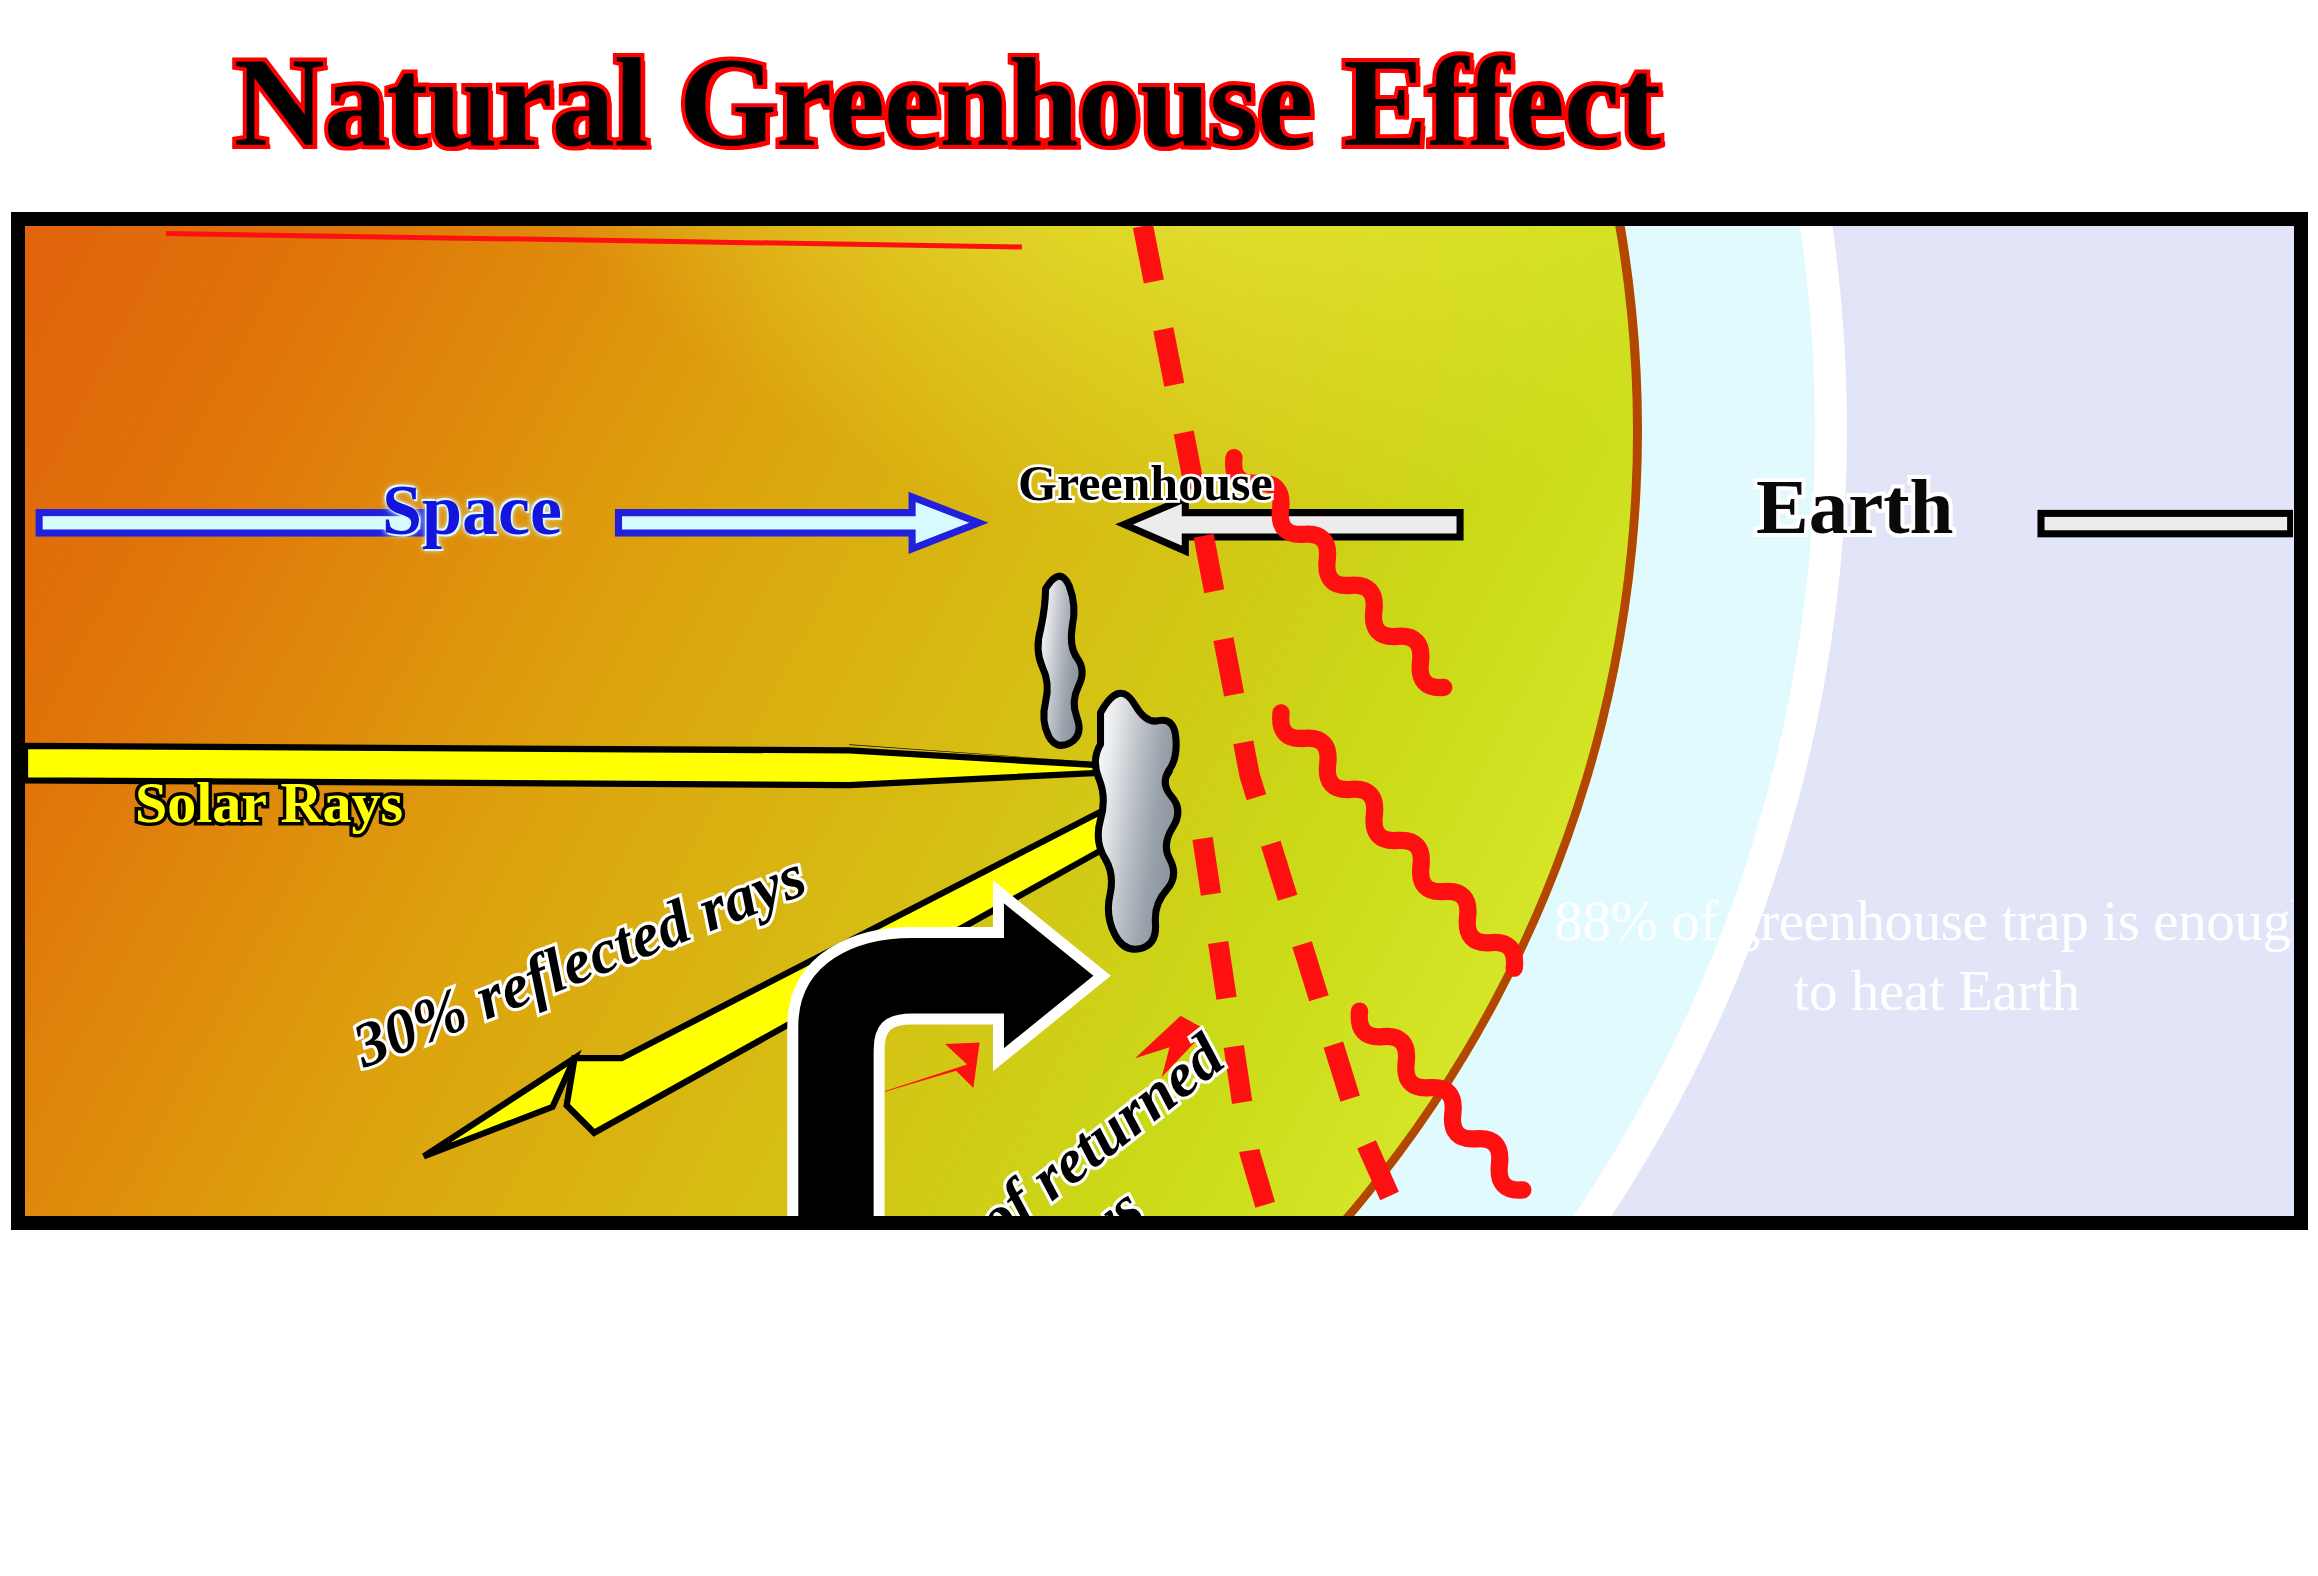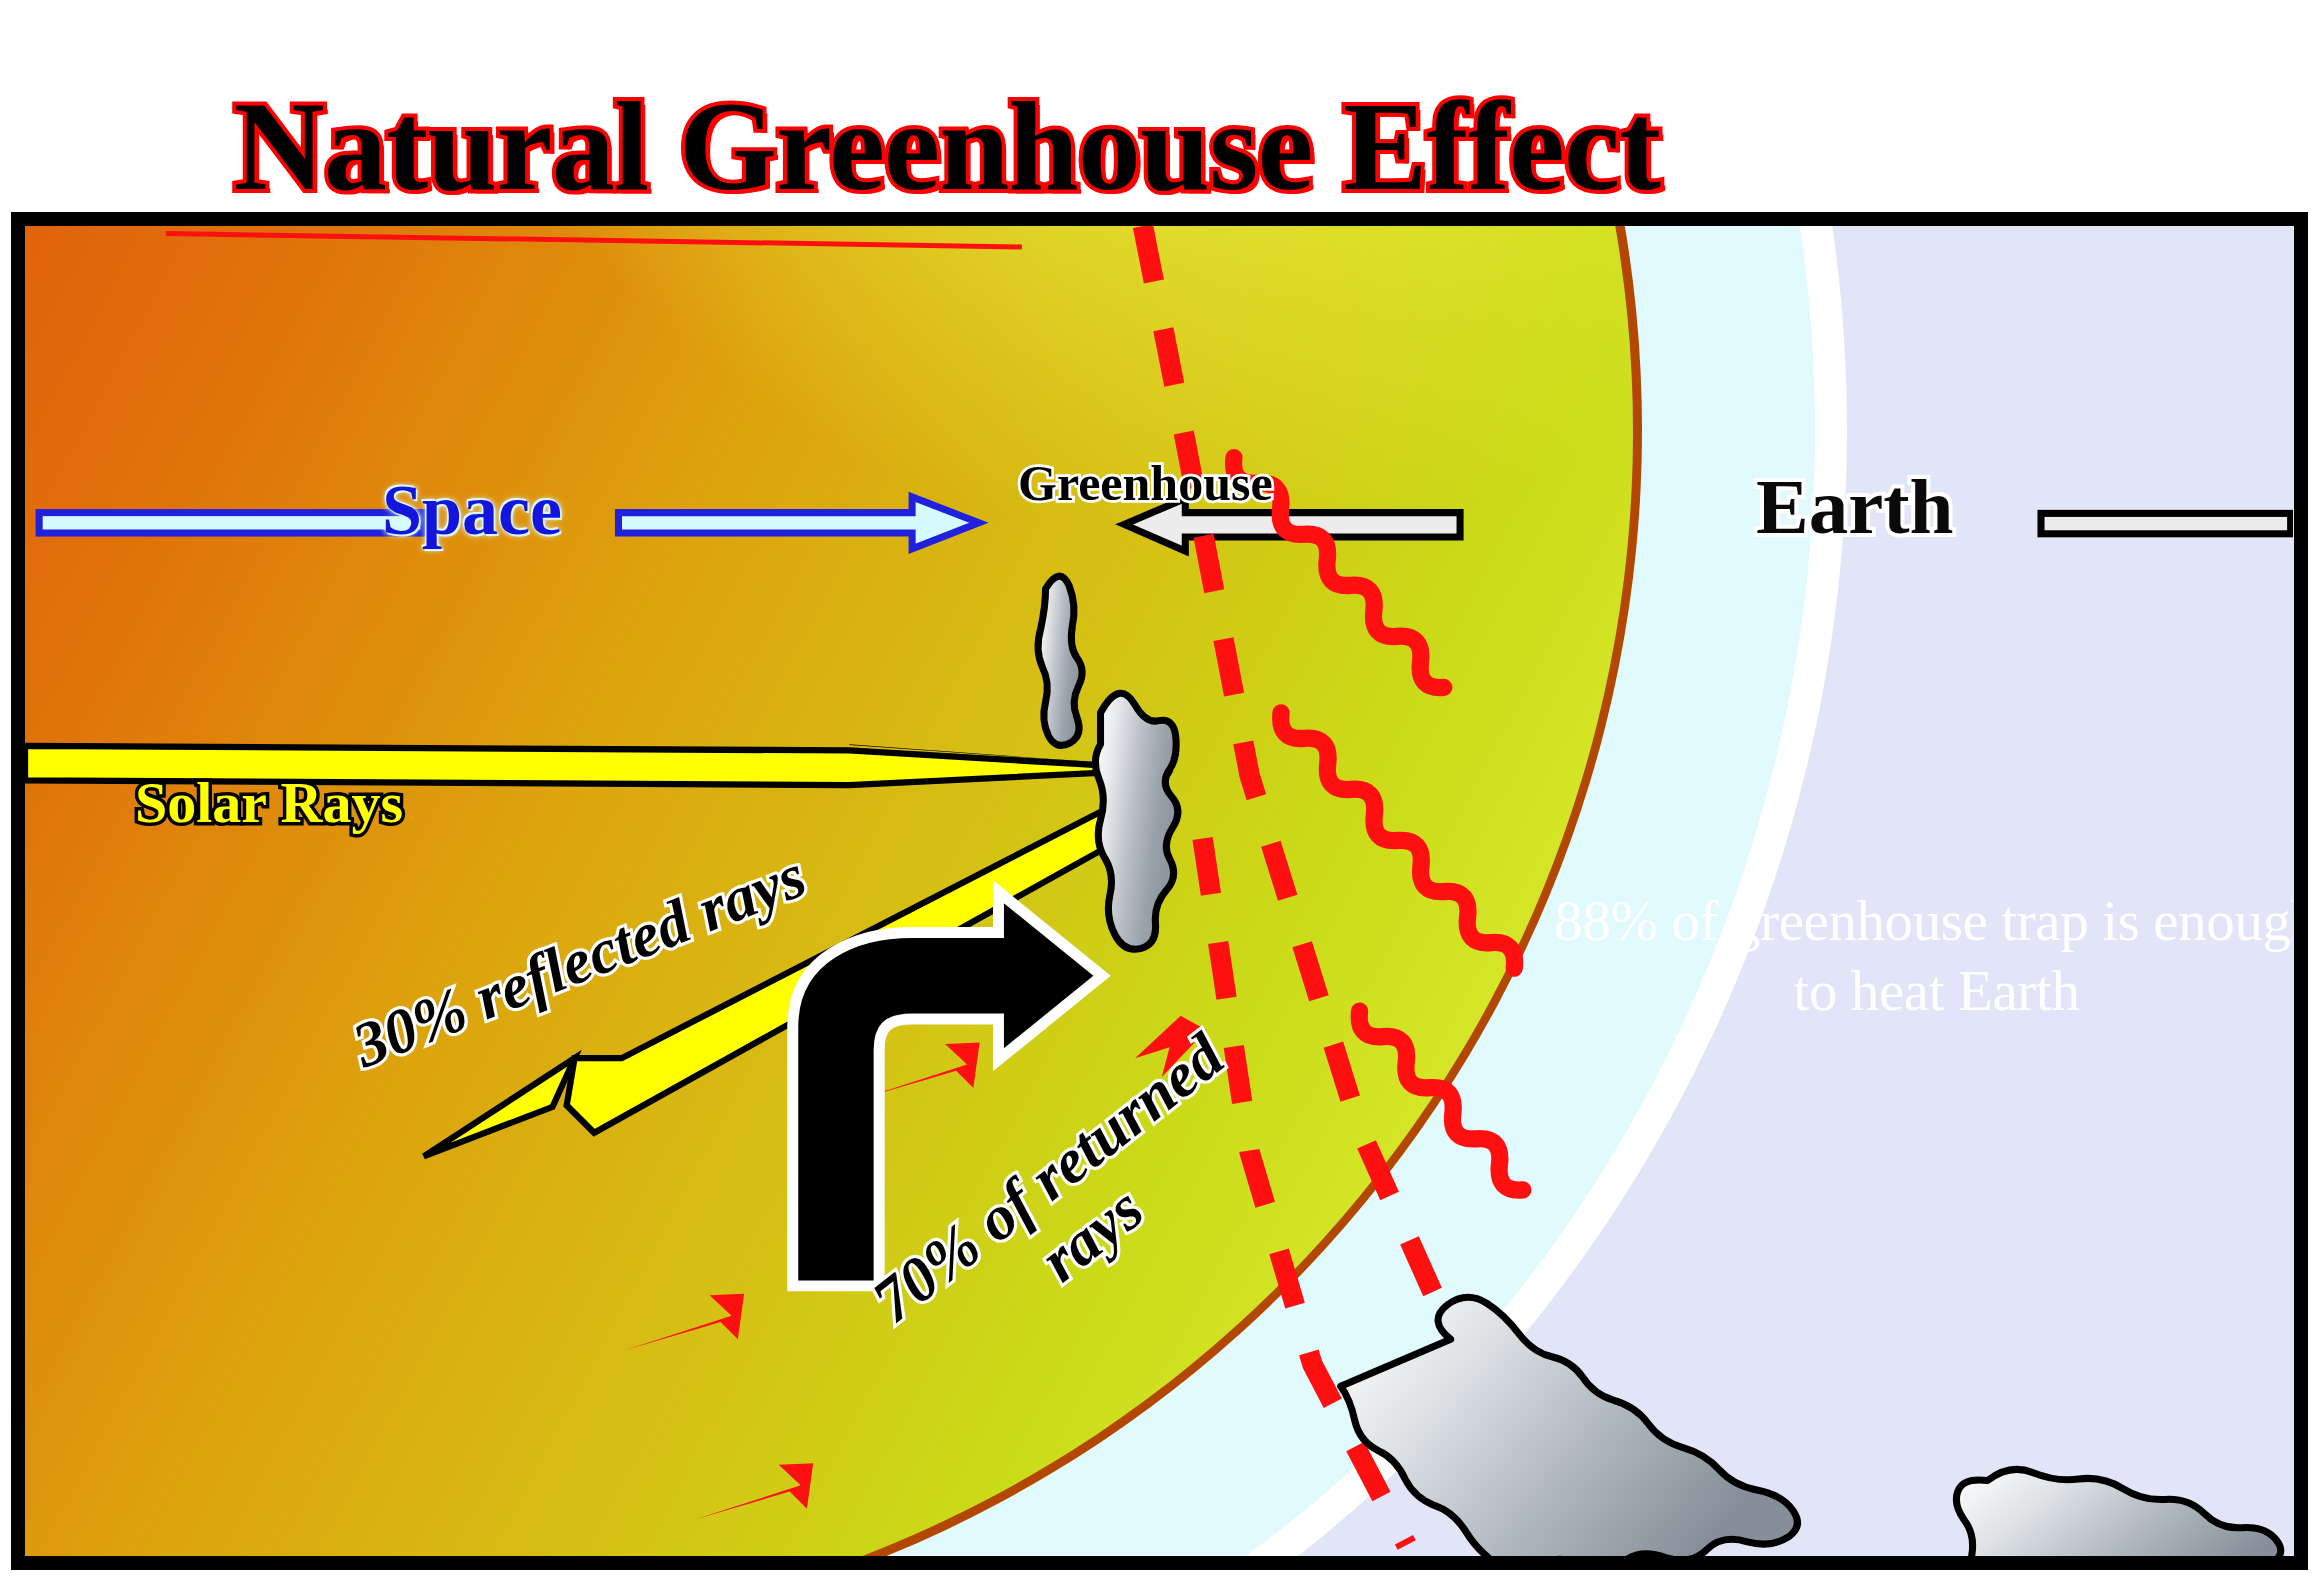--- a/index.html
+++ b/index.html
@@ -1,28 +1,28 @@
 <!DOCTYPE html>
 <html style="font-size:12.6px"><head>
 <meta charset="utf-8">
 <style>
   html,body{margin:0;padding:0;background:#ffffff;}
   body{width:2319px;height:1577px;position:relative;overflow:hidden;
        font-family:"Liberation Serif",serif;}
 
   
   #title-bar{position:absolute;left:0;top:0;width:1894px;height:206px;
-             display:flex;align-items:center;justify-content:center;margin-top:44px;}
+             display:flex;align-items:center;justify-content:center;}
   #page-title{font-family:"Liberation Serif",serif;font-weight:bold;
               font-size:126px;line-height:1;color:#000000;letter-spacing:-0.8px;
               -webkit-text-stroke:7.9px #ff0000;paint-order:stroke fill;
               text-shadow:4.7px 3.9px 0 #ff0000;}
 
   
-  #diagram-frame{position:absolute;left:11px;top:212px;width:2297px;height:1358px;
+  #diagram-frame{position:absolute;left:11px;top:212px;width:2297px;height:1018px;
                  border:14px solid #000000;box-sizing:border-box;overflow:hidden;
                  background:#e2e5f8;}
   #diagram-canvas{position:absolute;left:0;top:0;width:2268px;height:1330px;overflow:hidden;}
 
   
   .layer{position:absolute;}
   #space-layer{left:0;top:0;width:2268px;height:1330px;background:#e2e5f8;}
 
   
   #halo-ring{left:-1036px;top:-1225px;width:2858px;height:2858px;border-radius:50%;

